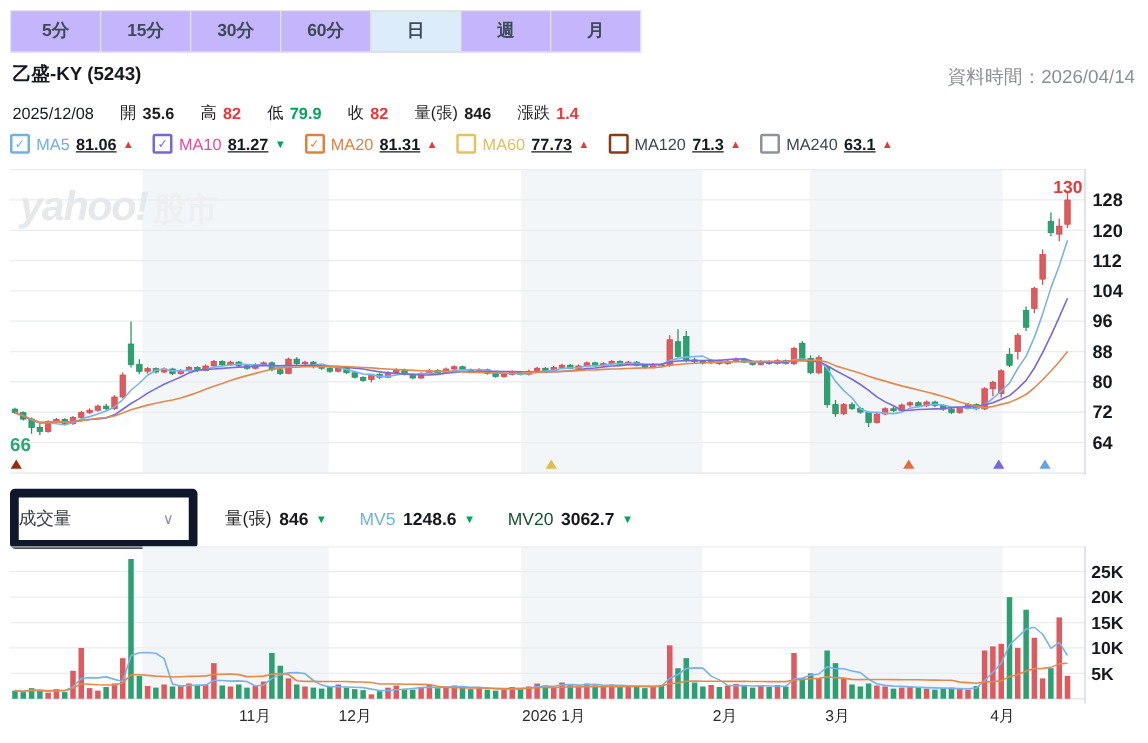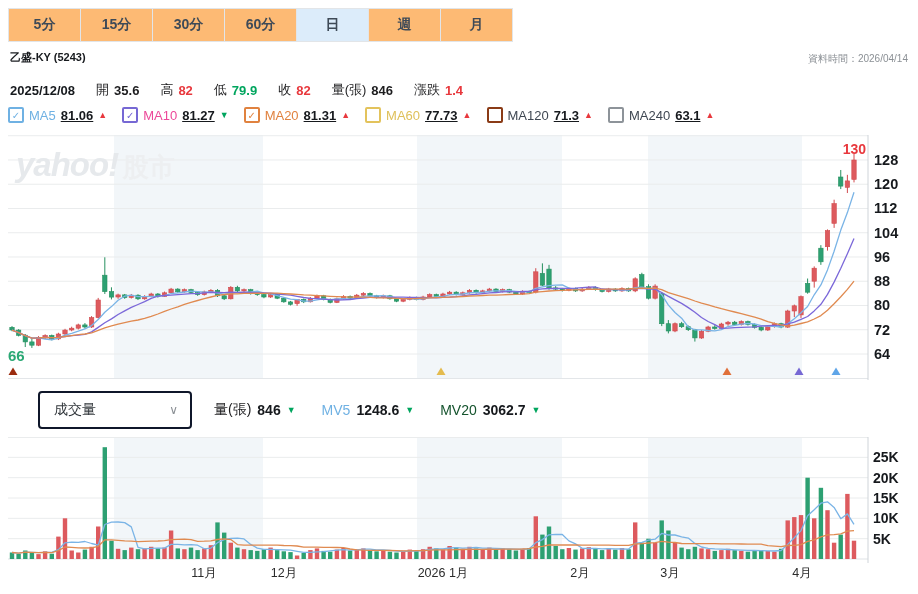--- a/index.html
+++ b/index.html
@@ -1,49 +1,49 @@
 <!DOCTYPE html>
 <html><head>
 <meta charset="utf-8">
 <style>
   html,body{margin:0;padding:0;background:#fff;}
   #app{position:relative;width:918px;height:594px;background:#fff;overflow:hidden;
        font-family:"Liberation Sans","DejaVu Sans",sans-serif;color:#1d1d1f;}
   
-  .tabbar{position:absolute;top:8px;left:8px;display:flex;border:1px solid #e2e5e8;background:#fdba74;text-align:center;}
+  .tabbar{position:absolute;top:8px;left:8px;display:flex;border:1px solid #e2e5e8;background:#c4b5fd;text-align:center;}
   .tab{width:71px;height:32px;display:flex;align-items:center;justify-content:center;
        font-size:14px;font-weight:700;color:#3e4a57;border-right:1px solid #e2e5e8;cursor:pointer;}
   .tab:last-child{border-right:none;}
   .tab.active{background:#dcecfa;}
   
-  .title{position:absolute;top:50px;left:10px;font-size:11px;font-weight:700;color:#16191d;}
-  .data-time{position:absolute;top:52px;right:10px;font-size:10px;color:#8b9095;}
+  .title{position:absolute;top:50px;left:10px;font-size:15px;font-weight:700;color:#16191d;}
+  .data-time{position:absolute;top:52px;right:10px;font-size:15px;color:#8b9095;}
   
   .quote-row{position:absolute;top:81px;left:10px;display:flex;align-items:center;gap:21px;font-size:13px;}
-  .quote-date{font-weight:700;color:#16191d;}
+  .quote-date{font-weight:400;color:#16191d;}
   .qfield{display:flex;gap:5px;align-items:center;}
   .qlabel{color:#1d1d1f;}
   .qvalue{font-weight:700;}
   
   .ma-row{position:absolute;top:107px;left:8px;display:flex;align-items:center;gap:15px;font-size:13px;}
   .ma-item{display:flex;align-items:center;gap:5px;}
   .ma-box{width:12px;height:12px;border:2px solid #999;border-radius:2px;background:#fff;
           display:flex;align-items:center;justify-content:center;font-size:10px;font-weight:700;cursor:pointer;}
   .ma-value{font-weight:700;color:#16191d;text-decoration:underline;}
   .arr{font-size:9px;}
   
   .chart-wrap{position:absolute;left:0;}
   svg text{font-family:"Liberation Sans","DejaVu Sans",sans-serif;}
   .watermark{position:absolute;top:146px;left:16px;pointer-events:none;user-select:none;}
   .wm-main{font-size:33px;font-weight:700;font-style:italic;color:#e6e9ec;letter-spacing:-1px;}
   .wm-sub{font-size:26px;font-weight:700;color:#edeff1;}
   
   .vol-header{position:absolute;top:391px;left:8px;display:flex;align-items:center;}
-  .dropdown{width:124px;height:34px;border:2px solid #0f172a;border-radius:4px;display:flex;
-            align-items:center;justify-content:space-between;padding:0 12px 0 14px;font-size:14px;color:#33383d;cursor:pointer;margin-left:30px;}
+  .dropdown{width:124px;height:34px;border:7px solid #0f172a;border-radius:4px;display:flex;
+            align-items:center;justify-content:space-between;padding:0 12px 0 0;font-size:14px;color:#33383d;cursor:pointer;}
   .chev{color:#8b9095;font-size:12px;}
   .vol-stats{display:flex;gap:26px;margin-left:22px;font-size:14px;align-items:center;}
   .vstat{display:flex;gap:6px;align-items:center;}
   .vvalue{font-weight:700;color:#16191d;}
   
   .month-row{position:absolute;top:565px;left:0;width:918px;height:20px;}
   .month-label{position:absolute;transform:translateX(-50%);font-size:12.5px;color:#2b2b2b;white-space:nowrap;}
 </style>
 </head>
 <body>

